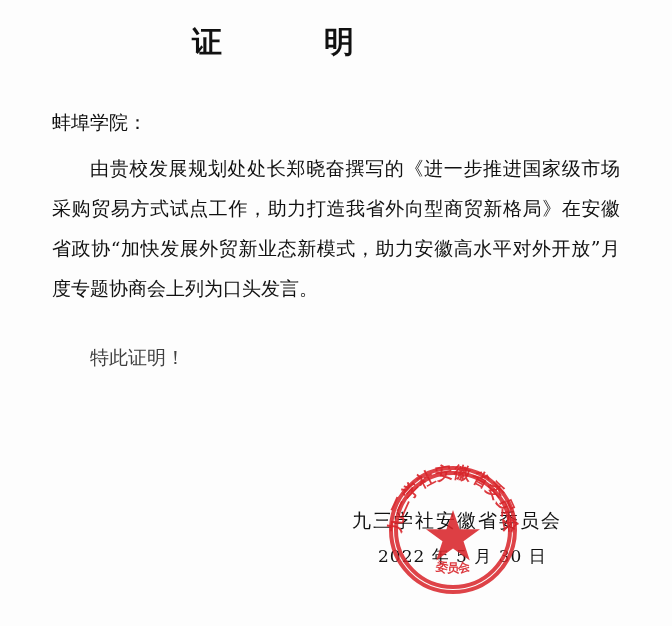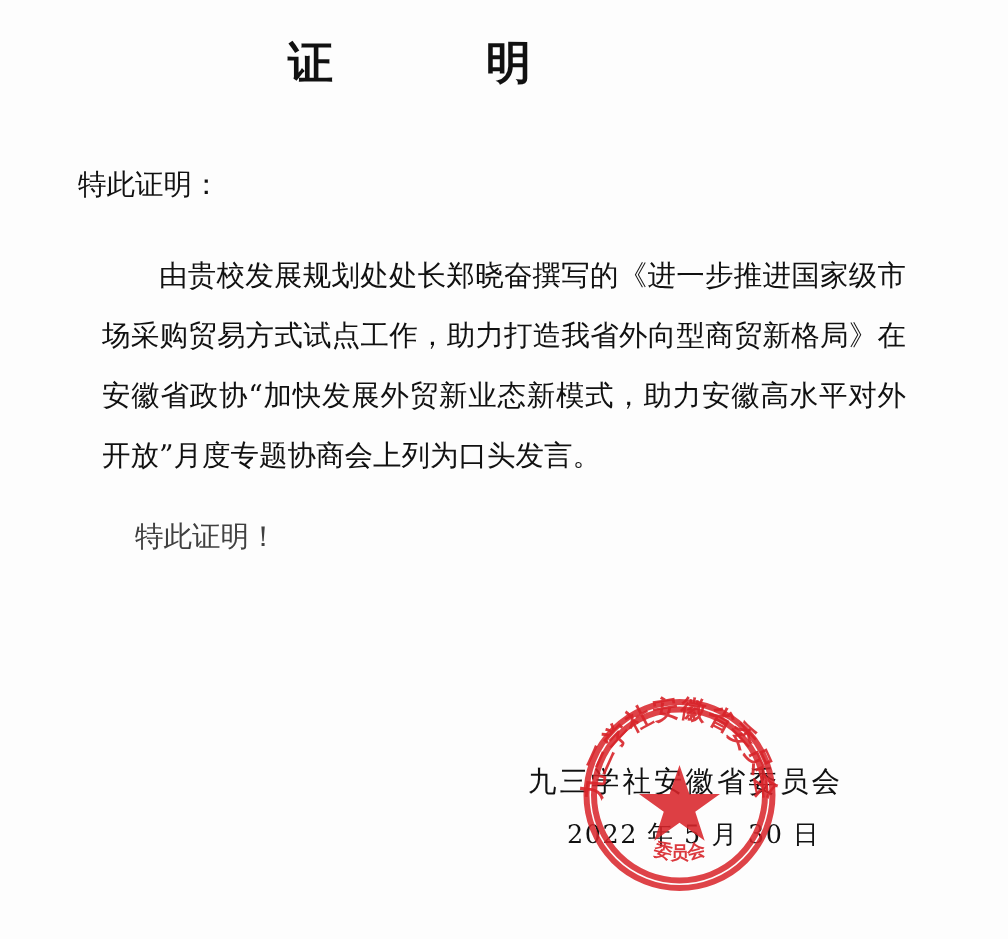--- a/index.html
+++ b/index.html
@@ -46,21 +46,21 @@
     left: 52px;
     width: 568px;
     font-size: 19px;
     line-height: 40px;
     font-family: "DejaVu Serif", serif;
     color: #111;
     text-align: justify;
     text-justify: inter-ideograph;
   }
   .body-block p {
-    margin: 16px;
+    margin: 0;
     text-indent: 38px;
   }
   .closing {
     position: absolute;
     top: 345px;
     left: 52px;
     font-size: 19px;
     font-family: "DejaVu Serif", serif;
     color: #404040;
     text-indent: 38px;
@@ -123,21 +123,21 @@
     font-weight: bold;
   }
 </style>
 </head>
 <body>
 
 <div class="page">
 
   <div class="doc-title">证　　明</div>
 
-  <div class="addressee">特此证明：</div>
+  <div class="addressee">蚌埠学院：</div>
 
   <div class="body-block">
     <p>由贵校发展规划处处长郑晓奋撰写的《进一步推进国家级市场采购贸易方式试点工作，助力打造我省外向型商贸新格局》在安徽省政协“加快发展外贸新业态新模式，助力安徽高水平对外开放”月度专题协商会上列为口头发言。</p>
   </div>
 
   <div class="closing">特此证明！</div>
 
   <div class="signature">九三学社安徽省委员会</div>
   <div class="sign-date">2022 年 5 月 30 日</div>
 

